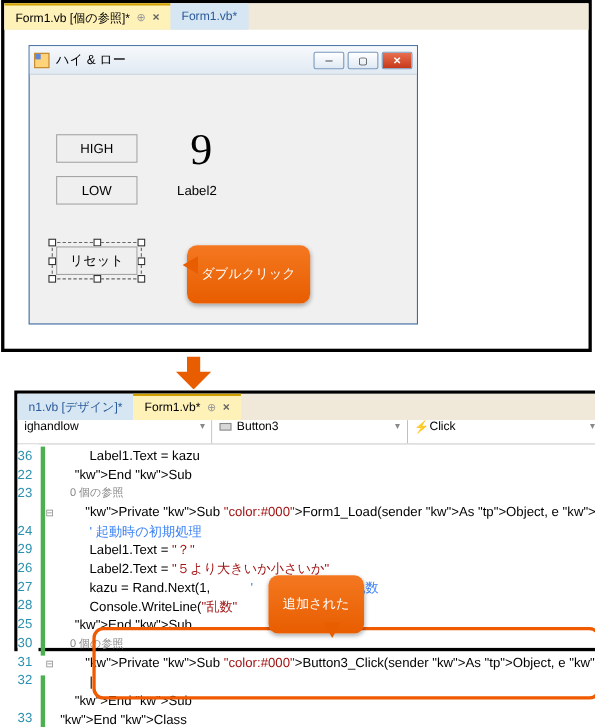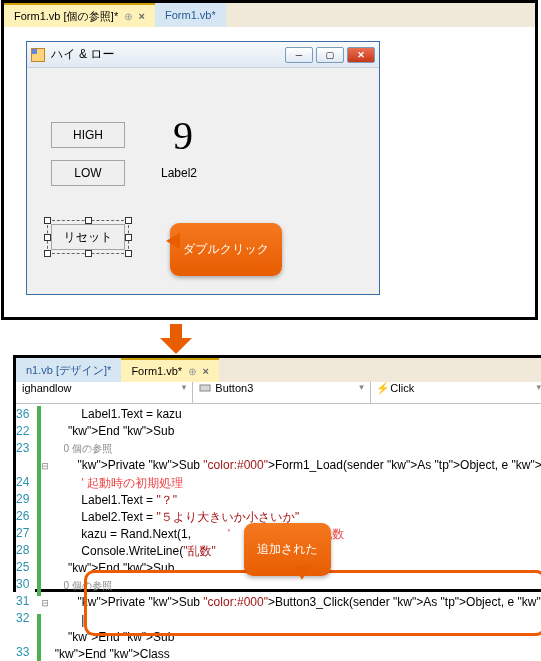--- a/index.html
+++ b/index.html
@@ -40,21 +40,21 @@
 .arrow-dn{position:absolute;left:160px;top:324px;width:32px;height:30px}
 .arrow-dn svg{width:32px;height:30px}
 .dd-bar{display:flex;height:22px;border-bottom:1px solid #c0c0c0}
 .dd{flex:1;display:flex;align-items:flex-start;padding:0 6px;font-size:11px;border-right:1px solid #c0c0c0;background:#fff}
 .dd-ico{width:12px;height:12px;margin-right:4px}
 .dd-car{margin-left:auto;color:#888;font-size:9px}
 .code{display:flex;font-family:Consolas,"Courier New",monospace;font-size:12px;line-height:17px;position:relative}
 .gut{width:32px;text-align:right;padding:2px 6px 0 0;background:#fff;color:#2b91af}
 .bar{width:8px;background:#e8e8e8;position:relative}
 .bar-g{position:absolute;left:2px;width:4px;background:#4caf50}
-.src{padding:2px 0 0 6px;white-space:pre}.st{color:#a31515}.cm{color:#ef4444}
+.src{padding:2px 0 0 6px;white-space:pre}.st{color:#a31515}.cm{color:#3b82f6}
 .box-add{position:absolute;border:3px solid #f05a00;border-radius:10px}
 .co2{left:244px;top:524px}
 .co2::before{content:"";position:absolute;left:50px;bottom:-12px;border:8px solid transparent;border-top:14px solid #e85d00}
 .fold{color:#888;font-size:9px;margin-right:2px}
 .lightn{color:#d8a000}
 </style>
 </head>
 <body>
 
 <div class="panel panel-top">

